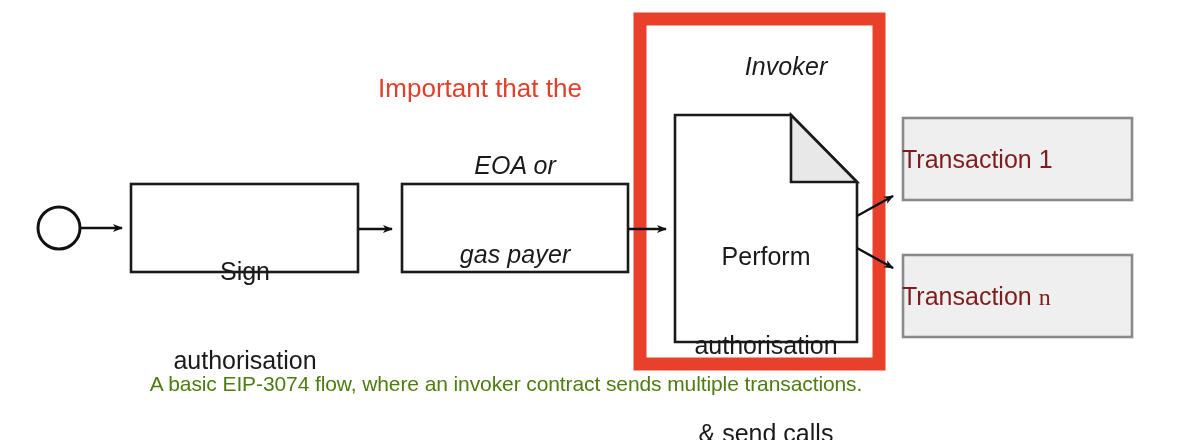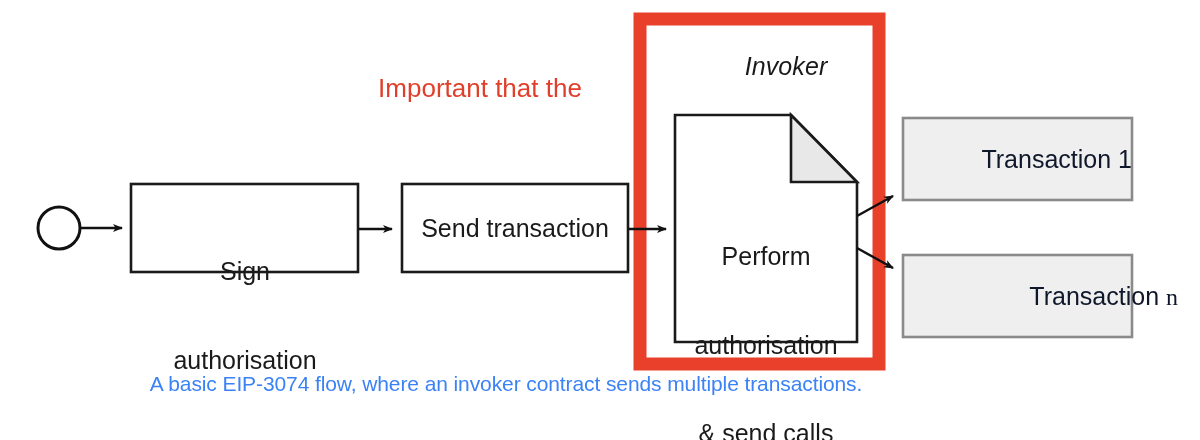--- a/index.html
+++ b/index.html
@@ -49,35 +49,35 @@
   .warn-text {
     position: absolute;
     text-align: center;
     color: #e0402b;
     font-size: 26px;
     line-height: 1.17;
     white-space: pre;
   }
   .tx-label {
     position: absolute;
-    text-align: right;
-    color: #0f172a;
+    text-align: left;
+    color: #7f1d1d;
     font-size: 25px;
     white-space: pre;
   }
   .tx-label .serif-n {
     font-family: "Liberation Serif", serif;
     font-size: 24px;
   }
   .caption {
     position: absolute;
     left: 0;
     width: 1012px;
     text-align: center;
-    color: #3b82f6;
+    color: #4d7c0f;
     font-size: 21px;
     letter-spacing: -0.1px;
     white-space: pre;
   }
 
   
   #warn-annotation   { left: 330px; top: 12px;  width: 300px; }
   #label-eoa         { left: 165px; top: 122px; width: 160px; }
   #label-eoa-gas     { left: 420px; top: 92px;  width: 190px; }
   #label-invoker     { left: 691px; top: 52px;  width: 190px; }
@@ -124,29 +124,32 @@
     <rect x="903" y="118" width="229" height="82" fill="#efefef" stroke="#8a8a8a" stroke-width="2.6"></rect>
 
     <rect x="903" y="255" width="229" height="82" fill="#efefef" stroke="#8a8a8a" stroke-width="2.6"></rect>
   </svg>
 
   <div class="warn-text" id="warn-annotation">
     <div>Important that the</div>
   </div>
 
 
+  <div class="lbl lbl-italic" id="label-eoa-gas">
+    <div>EOA or</div>
+    <div>gas payer</div>
+  </div>
 
   <div class="lbl lbl-italic" id="label-invoker">Invoker</div>
 
   <div class="lbl lbl-box" id="text-sign-auth">
     <div>Sign</div>
     <div>authorisation</div>
   </div>
 
-  <div class="lbl lbl-box" id="text-send-tx">Send transaction</div>
 
   <div class="lbl lbl-box" id="text-perform">
     <div>Perform</div>
     <div>authorisation</div>
     <div>&amp; send calls</div>
   </div>
 
   <div class="tx-label" id="text-tx-1">Transaction 1</div>
 
   <div class="tx-label" id="text-tx-n"><span>Transaction </span><span class="serif-n">n</span></div>

